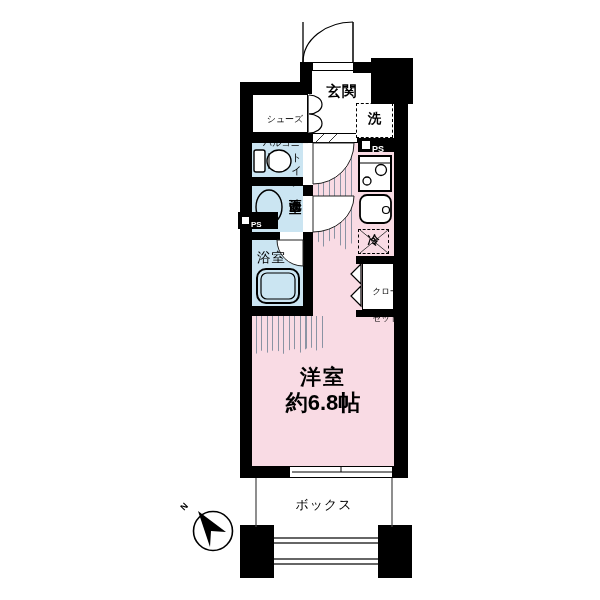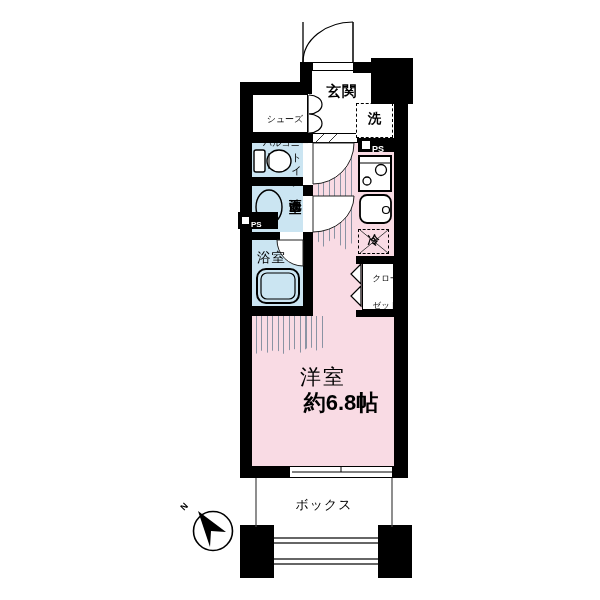--- a/index.html
+++ b/index.html
@@ -137,20 +137,20 @@
   <div class="lbl ctr" style="left:312px;top:84px;width:60px;font-size:14.5px;font-weight:600;letter-spacing:1px;">玄関</div>
   <div class="lbl ctr" style="left:253px;top:101px;width:54px;font-size:9px;line-height:1.35;">
     <span>シューズ</span><br>
     <span>バルコニー</span>
   </div>
   <div class="lbl ctr" style="left:356px;top:112px;width:37px;font-size:13.5px;font-weight:600;">洗</div>
   <div class="lbl vert" style="left:291px;top:145px;font-size:10.5px;letter-spacing:1px;">トイレ</div>
   <div class="lbl vert" style="left:288px;top:189px;font-size:12.5px;font-weight:600;letter-spacing:1px;">洗面室</div>
   <div class="lbl" style="left:257px;top:251px;font-size:13.5px;font-weight:400;letter-spacing:1px;">浴室</div>
   <div class="lbl ctr" style="left:358px;top:234px;width:31px;font-size:12px;font-weight:600;">冷</div>
-  <div class="lbl ctr" style="left:363px;top:259px;width:30px;font-size:8.5px;line-height:1.55;">
+  <div class="lbl ctr" style="left:363px;top:272px;width:30px;font-size:8.5px;line-height:1.55;">
     <span>クロー</span><br>
     <span>ゼット</span>
   </div>
-  <div class="lbl ctr" style="left:252px;top:366px;width:142px;font-size:21px;font-weight:400;letter-spacing:2px;">洋室</div>
-  <div class="lbl ctr" style="left:252px;top:391px;width:142px;font-size:22px;font-weight:700;margin-left:18px;">約6.8帖</div>
+  <div class="lbl ctr" style="left:252px;top:366px;width:142px;font-size:21px;font-weight:700;letter-spacing:2px;">洋室</div>
+  <div class="lbl ctr" style="left:252px;top:391px;width:142px;font-size:22px;font-weight:700;">約6.8帖</div>
   <div class="lbl ctr" style="left:256px;top:498px;width:136px;font-size:13px;letter-spacing:1px;">ボックス</div>
 </div>
 
 </body></html>

